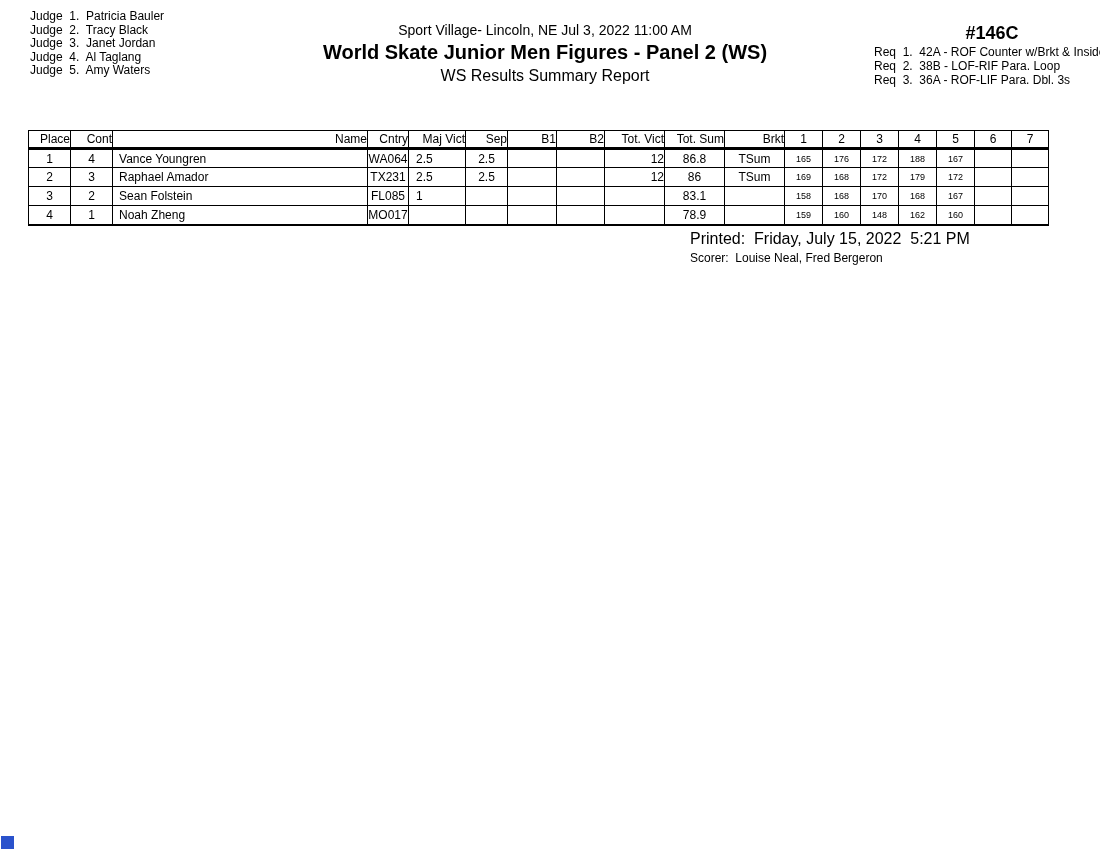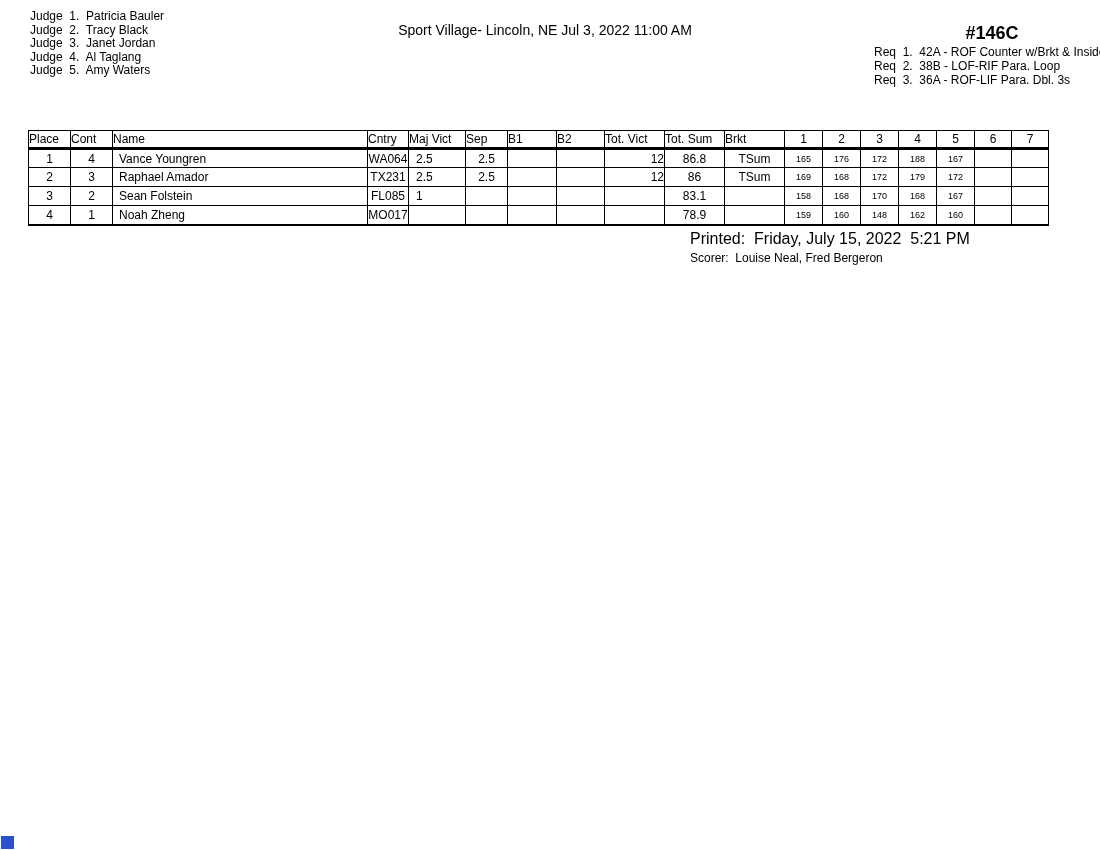--- a/index.html
+++ b/index.html
@@ -27,40 +27,42 @@
   .reqs { margin-top: 3px; font-size: 12px; line-height: 13.8px; white-space: pre; }
   table.results {
     position: absolute; left: 28px; top: 130px;
     border-collapse: collapse; font-size: 12px; table-layout: fixed;
   }
   table.results th, table.results td {
     border: 1px solid #000; padding: 0; height: 19px;
     font-weight: normal; overflow: hidden; white-space: nowrap;
   }
   table.results thead th {
-    border-bottom: 3px solid #000; text-align: left; padding-left: 0; height: 18px;
+    border-bottom: 3px solid #000; text-align: right; padding-left: 11px; height: 18px;
   }
   table.results thead th.judge-col { text-align: center; padding-left: 0; }
   table.results tbody td { text-align: center; }
   table.results tbody td.name-col { text-align: left; padding-left: 6px; }
   table.results tbody td.majvict-col { text-align: left; padding-left: 7px; }
   table.results tbody td.totvict-col { text-align: right; padding-left: 11px; }
   table.results tbody td.judge-score { font-size: 9px; text-align: center; }
   table.results tbody tr:last-child td { border-bottom: 2px solid #000; }
   .printed { position: absolute; left: 690px; top: 230px; font-size: 16px; white-space: pre; }
   .scorer  { position: absolute; left: 690px; top: 251px; font-size: 12px; white-space: pre; }
   .corner-square { position: absolute; left: 1px; top: 836px; width: 13px; height: 13px; }
 </style>
 </head>
 <body>
 
 <div class="judges"><div>Judge  1.  Patricia Bauler</div><div>Judge  2.  Tracy Black</div><div>Judge  3.  Janet Jordan</div><div>Judge  4.  Al Taglang</div><div>Judge  5.  Amy Waters</div></div>
 
 <div class="title-block">
   <div class="t2">Sport Village- Lincoln, NE  Jul 3, 2022  11:00 AM</div>
+  <div class="t3">World Skate Junior Men Figures - Panel 2 (WS)</div>
+  <div class="t4">WS Results Summary Report</div>
 </div>
 
 <div class="right-block">
   <div class="heat">#146C</div>
   <div class="reqs"><div>Req  1.  42A - ROF Counter w/Brkt &amp; Inside</div><div>Req  2.  38B - LOF-RIF Para. Loop</div><div>Req  3.  36A - ROF-LIF Para. Dbl. 3s</div></div>
 </div>
 
 <table class="results">
   <colgroup>
     <col style="width:42px">

